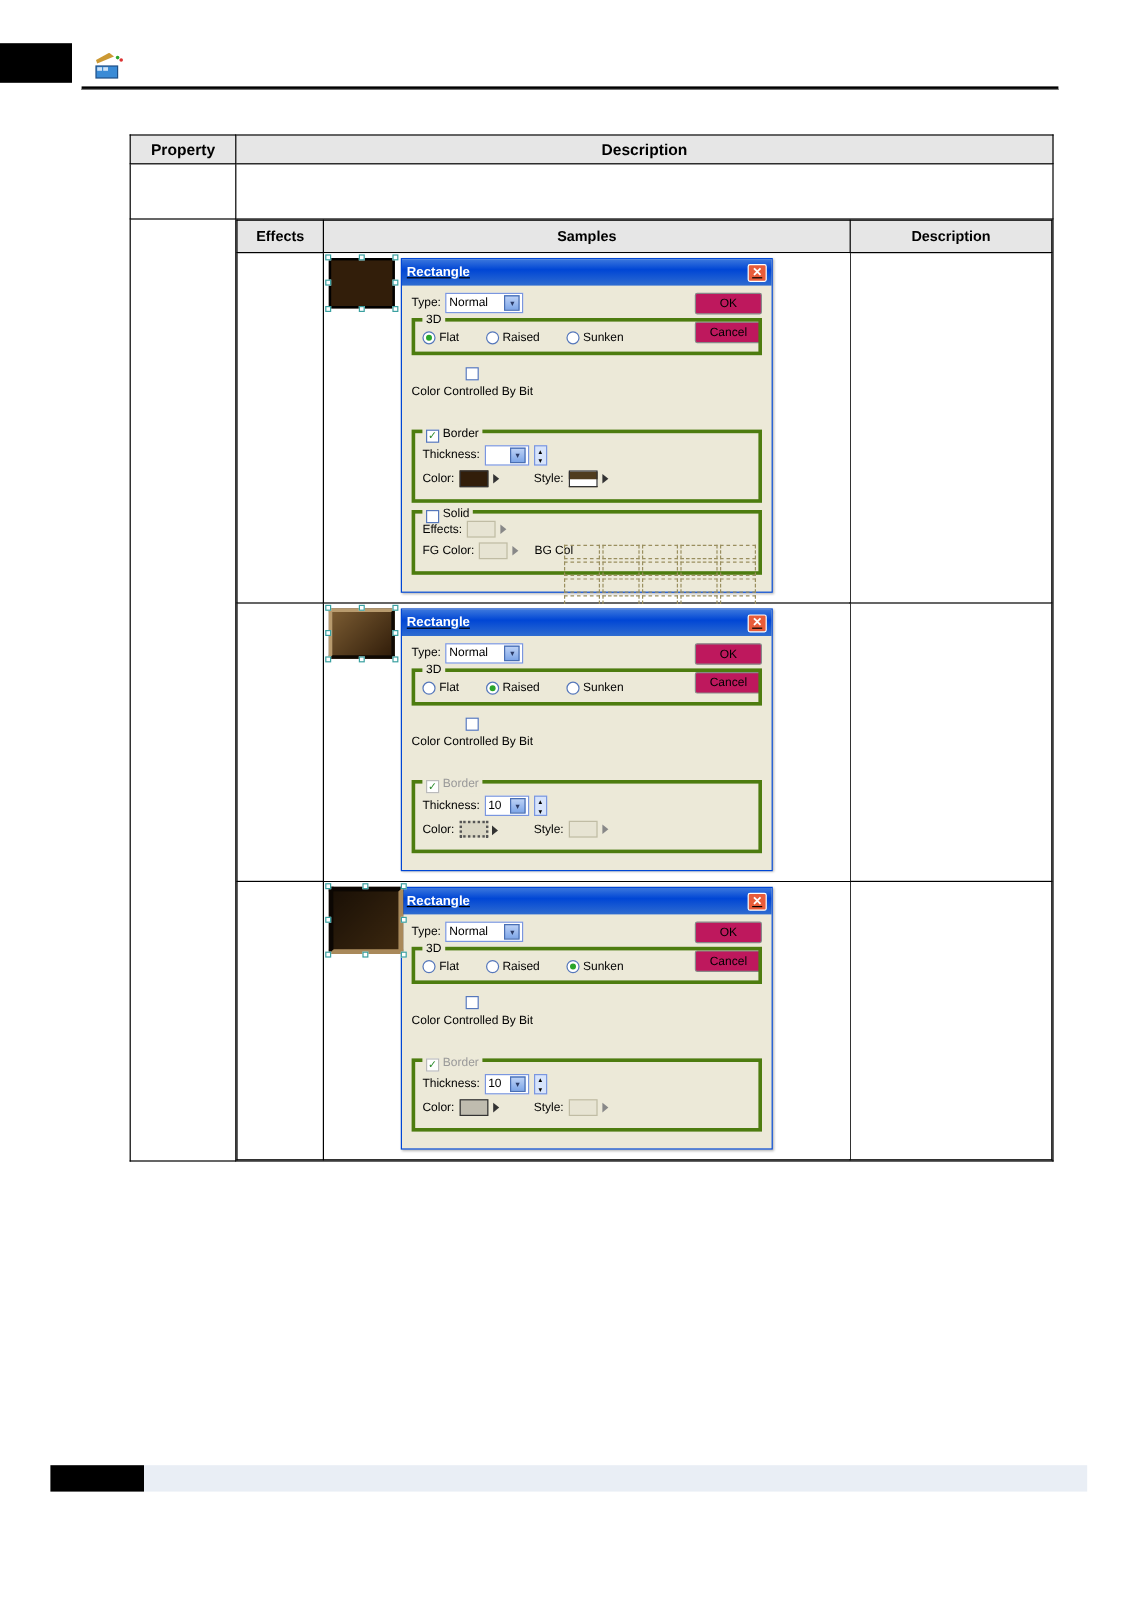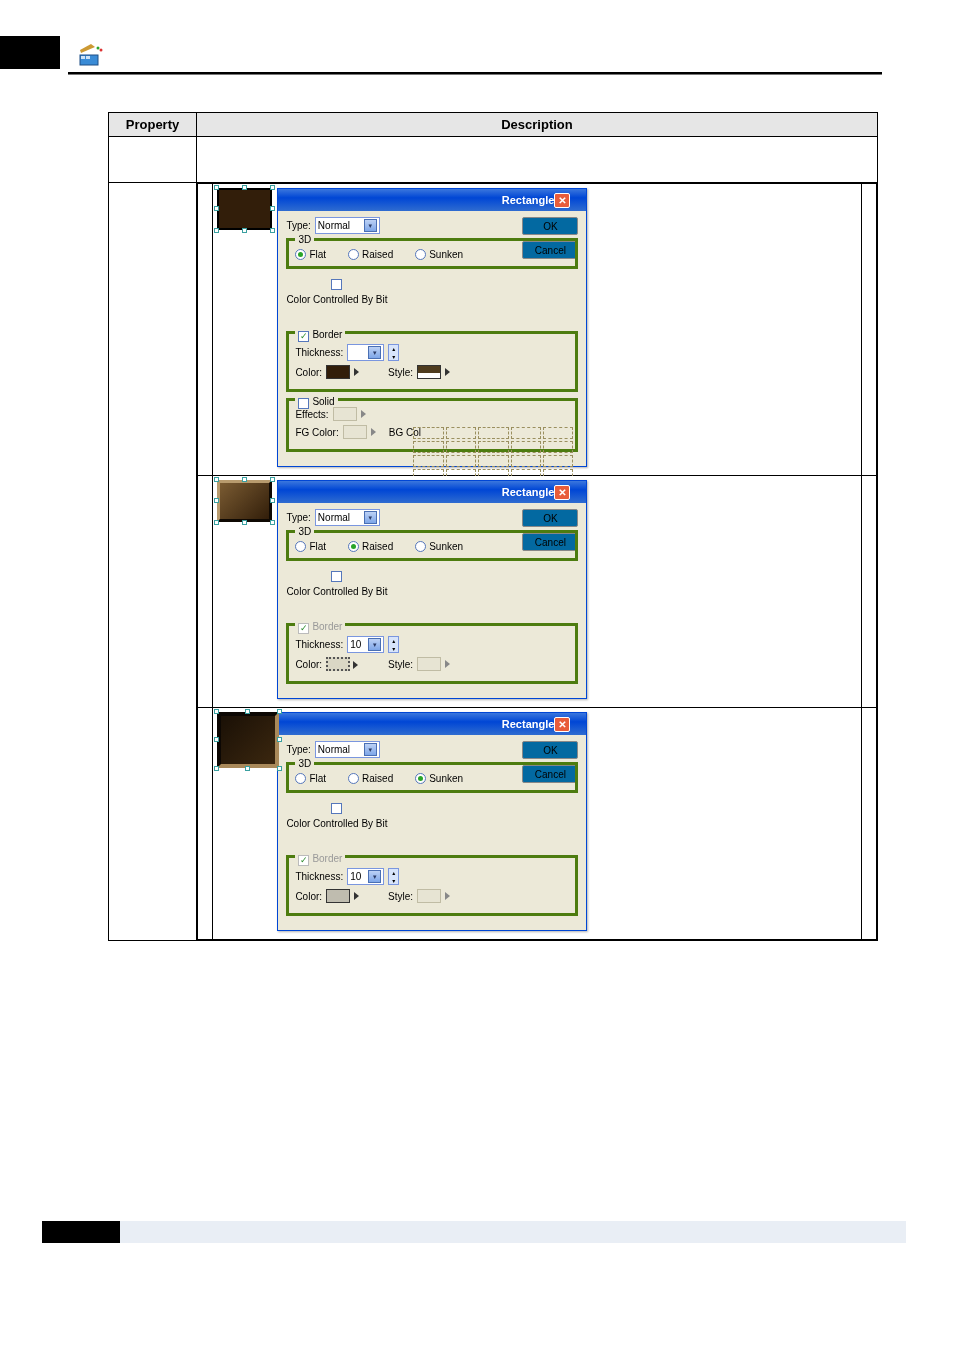--- a/index.html
+++ b/index.html
@@ -83,22 +83,23 @@
     border: 1px solid #0046d5;
     box-shadow: 1px 1px 2px rgba(0,0,0,.3);
     margin-left: 60px;
     margin-bottom: 4px;
   }
   .tb {
     background: linear-gradient(#3b77dd,#0046d5 40%,#2f6cd0);
     height: 22px;
     display: flex;
     align-items: center;
-    justify-content: flex-end;
-    padding: 0 16px;
+    justify-content: space-between;
+    padding: 0 4px;
+    text-decoration: underline;
   }
   .tb-title { color: #fff; font-weight: bold; font-size: 11px; }
   .close-btn {
     width: 16px; height: 15px;
     background: #e85c3a;
     border: 1px solid #fff;
     border-radius: 2px;
     display: flex; align-items: center; justify-content: center;
     color: #fff; font-size: 10px; font-weight: bold;
     cursor: pointer;
@@ -115,21 +116,21 @@
   .combo .dd {
     width: 13px; height: 13px;
     background: linear-gradient(#bcd1f5,#7ea6e8);
     border: 1px solid #4a6fb3;
     display: flex; align-items: center; justify-content: center;
     font-size: 7px; color: #2a3a66;
   }
   .combo.small .val { width: 18px; }
   .btn {
     width: 56px; height: 18px;
-    background: #0369a1;
+    background: #be185d;
     border: 1px solid #888;
     border-radius: 2px;
     font-size: 10px;
     display: flex; align-items: center; justify-content: center;
     cursor: pointer;
     text-align: center;
   }
   .btns { position: absolute; top: 6px; right: 8px; display: flex; flex-direction: column; gap: 6px; }
   .fieldset {
     border: 3px solid #4d7c0f;
@@ -266,20 +267,25 @@
   </tr>
   <tr class="spacer-row">
     <td class="prop-col"></td>
     <td></td>
   </tr>
   <tr>
     <td class="prop-col" style="border-top:none"></td>
     <td style="padding:0;border-top:none">
       <table class="inner">
         <tbody>
+              <tr>
+          <th class="eff-col">Effects</th>
+          <th class="samp-col">Samples</th>
+          <th class="desc2-col">Description</th>
+        </tr>
 
         <tr>
           <td></td>
           <td class="sample-cell">
             <div class="preview">
               <div class="handles">
                 <div class="pv-box pv-flat"></div>
                 <span class="h tl"></span>
                       <span class="h tm"></span>
                       <span class="h tr"></span>

